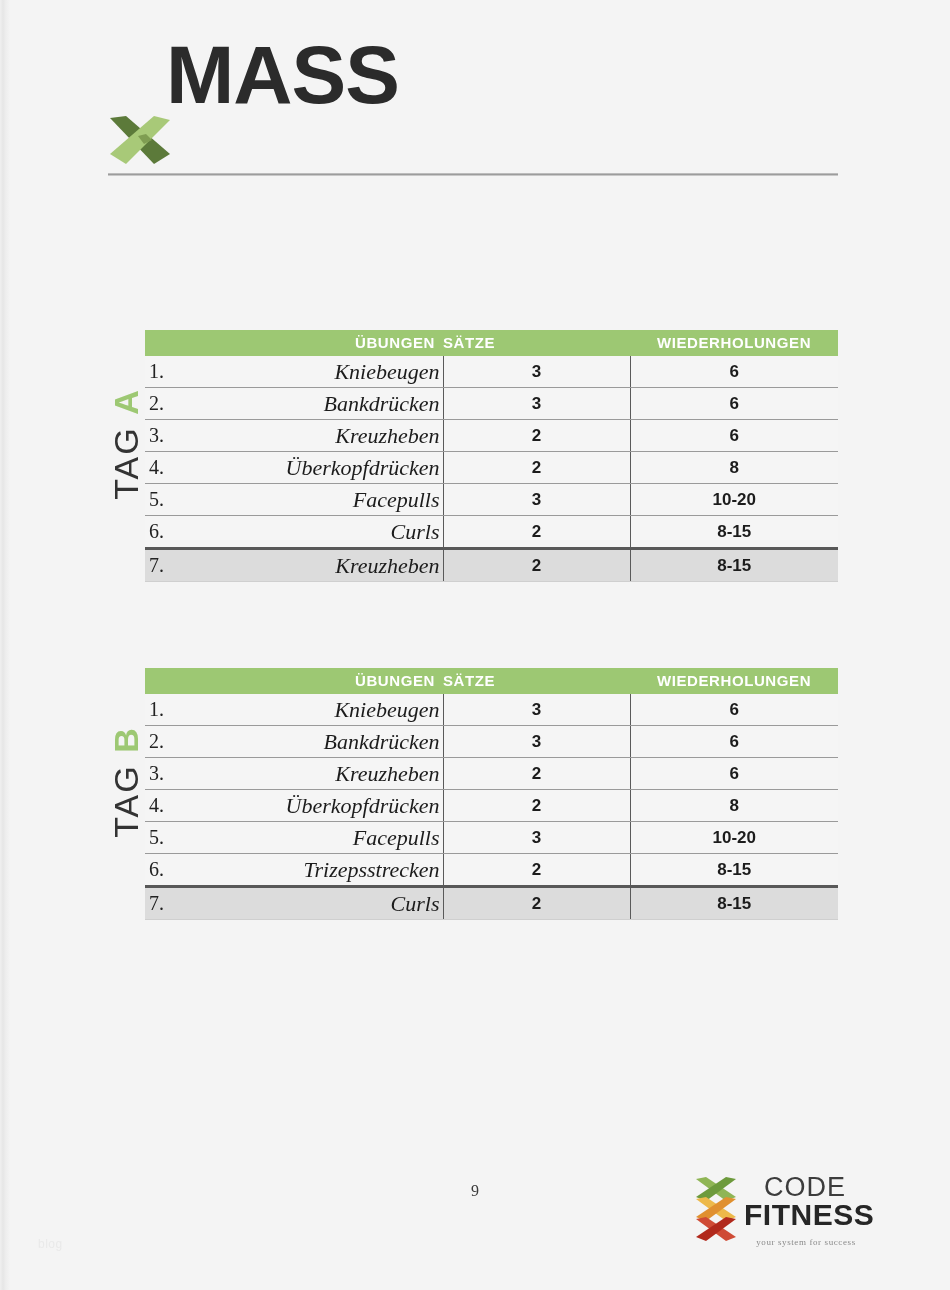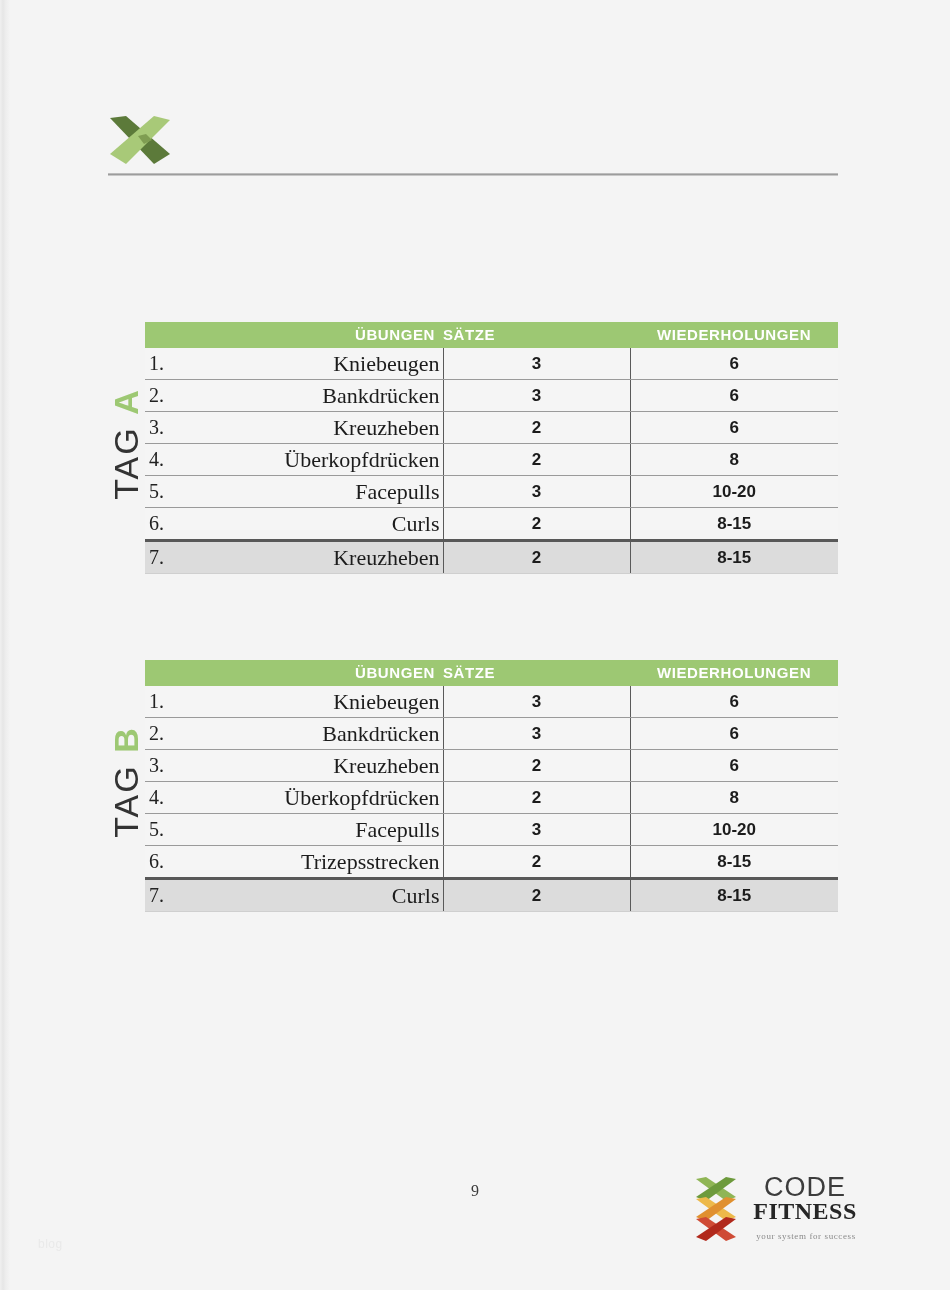--- a/index.html
+++ b/index.html
@@ -100,21 +100,21 @@
     font-size: 34px;
     letter-spacing: 2px;
     line-height: 1;
   }
   .tag-word { color: #333333; font-weight: normal; }
   .tag-letter { color: #9dc873; font-weight: bold; }
 
   table.plan {
     position: absolute;
     left: 37px;
-    top: 0;
+    top: 8px;
     width: 693px;
     border-collapse: collapse;
     table-layout: fixed;
   }
   table.plan col.c-num { width: 42px; }
   table.plan col.c-ex  { width: 256px; }
   table.plan col.c-set { width: 187px; }
   table.plan col.c-rep { width: 208px; }
 
   table.plan thead th {
@@ -148,20 +148,21 @@
     padding-left: 4px;
     color: #222;
   }
   table.plan tbody td.t-ex {
     font-family: "Liberation Serif", serif;
     font-size: 22px;
     text-align: right;
     padding-right: 3px;
     border-right: 1px solid #5a5a5a;
     white-space: nowrap;
+    font-style: italic;
   }
   table.plan tbody td.t-set {
     font-family: "Liberation Sans", sans-serif;
     font-weight: bold;
     font-size: 17px;
     text-align: center;
     border-right: 1px solid #5a5a5a;
   }
   table.plan tbody td.t-rep {
     font-family: "Liberation Sans", sans-serif;
@@ -219,22 +220,22 @@
   }
   .cf-code {
     font-family: "Liberation Sans", sans-serif;
     font-size: 27px;
     font-weight: normal;
     letter-spacing: 1px;
     color: #3c3c3c;
     line-height: 1.05;
   }
   .cf-fitness {
-    font-family: Liberation Serif, serif;
-    font-size: 24px;
+    font-family: Liberation Sans, sans-serif;
+    font-size: 30px;
     font-weight: bold;
     letter-spacing: 0.5px;
     color: #262626;
     line-height: 1.05;
     margin-top: -2px;
   }
   .cf-tag {
     font-family: "Liberation Serif", serif;
     font-size: 9px;
     color: #8a8a8a;
@@ -251,20 +252,21 @@
   <div class="page-edge-left"></div>
 
   <div class="brand">
     <div class="brand-x">
       <svg viewBox="0 0 64 52" width="64" height="52" aria-hidden="true">
         <polygon points="2,4 18,2 62,40 46,50" fill="#5c7a3a"></polygon>
         <polygon points="62,6 46,2 2,40 18,50" fill="#a8c978"></polygon>
         <polygon points="30,22 38,20 44,26 36,30" fill="#7f9d52"></polygon>
       </svg>
     </div>
+    <div class="brand-mass">MASS</div>
   </div>
   <div class="brand-rule"></div>
 
   <div class="block" id="block-a">
     <div class="tag">
       <div class="tag-inner">
         <span class="tag-word">TAG</span>
         <span class="tag-letter">A</span>
       </div>
     </div>

